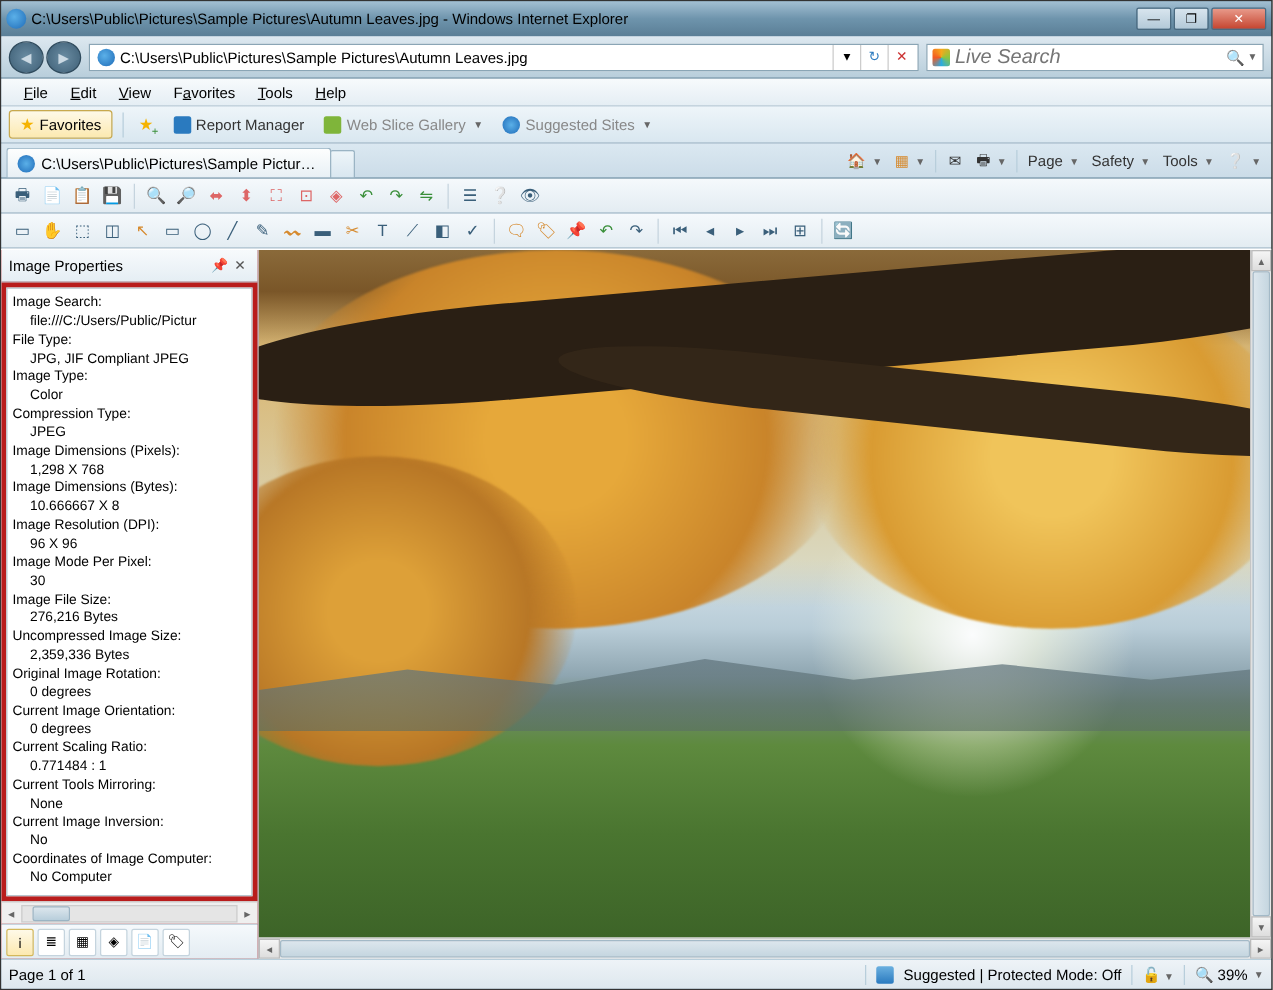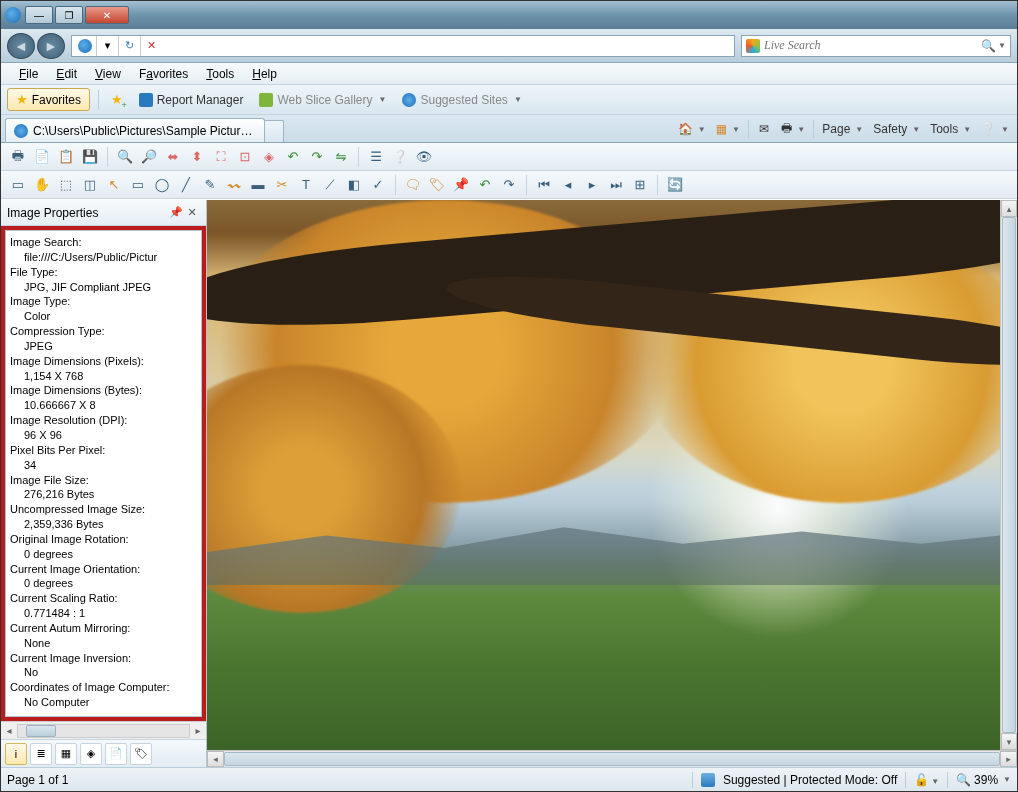--- a/index.html
+++ b/index.html
@@ -18,21 +18,21 @@
 
 .navbar { height: 34px; background: linear-gradient(to bottom, #dde8f0 0%, #b8cedb 100%); display: flex; align-items: center; padding: 3px 6px; gap: 6px; border-bottom: 1px solid #8aa5b5; }
 .nav-arrows { display:flex; gap:2px; }
 .nav-arrow { width: 28px; height: 26px; background: radial-gradient(circle, #6a8ca2, #3e5f76); border-radius: 50%; border:1px solid #2f4a5c; display:flex; align-items:center; justify-content:center; color:#cbd9e3; font-size:14px;}
 .addr-bar { flex:1; display:flex; align-items:center; background:#fff; border:1px solid #8aa5b5; height:22px; padding:0 2px; }
 .addr-bar .ie-icon-sm { width:14px; height:14px; background:radial-gradient(circle at 40% 40%,#5bb0e8,#1e6bb8); border-radius:50%; margin:0 4px;}
 .addr-bar input { border:none; flex:1; font-size:12px; outline:none; }
 .addr-btns { display:flex; }
 .addr-btn { width:22px; height:20px; display:flex; align-items:center; justify-content:center; border-left:1px solid #ccc; font-size:11px;}
 .search-box { width:270px; display:flex; align-items:center; background:#fff; border:1px solid #8aa5b5; height:22px; padding:0 4px; }
-.search-box input { border:none; flex:1; font-style:italic; color:#737373; font-size:12px; outline:none;font-family:Liberation Serif, serif; }
+.search-box input { border:none; flex:1; font-style:italic; color:#737373; font-size:16px; outline:none; }
 .search-mag { color:#666; font-size:12px; }
 
 .menubar { height:22px; background:linear-gradient(#f7fafc,#e5eef4); border-bottom:1px solid #c5d4de; display:flex; align-items:center; padding:0 10px; gap:2px; }
 .menu-item { padding:14px 8px; font-size:12px; }
 .menu-item u { text-decoration: underline; }
 
 .favbar { height:30px; background:linear-gradient(#eef5f9,#d9e7f0); border-bottom:1px solid #c5d4de; display:flex; align-items:center; padding:0 6px; gap:8px; }
 .fav-btn { display:flex; align-items:center; gap:4px; padding:3px 8px; border:1px solid transparent; border-radius:3px; font-size:12px;}
 .fav-btn.main { border:1px solid #c8a94e; background:linear-gradient(#fef9e8,#fce9b0);}
 .star { color:#f5b301; font-size:13px;}
@@ -104,34 +104,36 @@
 .statusbar .s-flex{flex:1;}
 .zone-icon{ width:14px; height:14px; background:linear-gradient(#6bb0e0,#2a7abf); border-radius:2px;}
 </style>
 </head>
 <body>
 
 <div class="window">
 
   <div class="titlebar">
     <span class="ie-icon"></span>
+    <span class="title-text">C:\Users\Public\Pictures\Sample Pictures\Autumn Leaves.jpg - Windows Internet Explorer</span>
     <div class="win-controls">
       <div class="win-btn win-min">—</div>
       <div class="win-btn win-max">❐</div>
       <div class="win-btn win-close">✕</div>
     </div>
   </div>
 
   <div class="navbar">
     <div class="nav-arrows">
       <div class="nav-arrow">◄</div>
       <div class="nav-arrow">►</div>
     </div>
     <div class="addr-bar">
       <span class="ie-icon-sm"></span>
+      <input type="text" value="C:\Users\Public\Pictures\Sample Pictures\Autumn Leaves.jpg" style="">
       <div class="addr-btns">
         <div class="addr-btn">▾</div>
         <div class="addr-btn" style="color:#2a7abf">↻</div>
         <div class="addr-btn" style="color:#c33">✕</div>
       </div>
     </div>
     <div class="search-box">
       <span style="width:14px;height:14px;background:conic-gradient(#f7a81b,#8cc63f,#29abe2,#f15a24,#f7a81b);border-radius:2px;margin-right:4px;"></span>
       <input type="text" placeholder="Live Search" style="">
       <span class="search-mag">🔍</span>
@@ -268,38 +270,38 @@
       <div class="panel-body" id="props-body">
           <div class="prop-label">Image Search:</div>
           <div class="prop-val">file:///C:/Users/Public/Pictur</div>
           <div class="prop-label">File Type:</div>
           <div class="prop-val">JPG, JIF Compliant JPEG</div>
           <div class="prop-label">Image Type:</div>
           <div class="prop-val">Color</div>
           <div class="prop-label">Compression Type:</div>
           <div class="prop-val">JPEG</div>
           <div class="prop-label">Image Dimensions (Pixels):</div>
-          <div class="prop-val">1,154 X 768</div>
+          <div class="prop-val">1,298 X 768</div>
           <div class="prop-label">Image Dimensions (Bytes):</div>
           <div class="prop-val">10.666667 X 8</div>
           <div class="prop-label">Image Resolution (DPI):</div>
           <div class="prop-val">96 X 96</div>
-          <div class="prop-label">Pixel Bits Per Pixel:</div>
-          <div class="prop-val">34</div>
+          <div class="prop-label">Image Mode Per Pixel:</div>
+          <div class="prop-val">30</div>
           <div class="prop-label">Image File Size:</div>
           <div class="prop-val">276,216 Bytes</div>
           <div class="prop-label">Uncompressed Image Size:</div>
           <div class="prop-val">2,359,336 Bytes</div>
           <div class="prop-label">Original Image Rotation:</div>
           <div class="prop-val">0 degrees</div>
           <div class="prop-label">Current Image Orientation:</div>
           <div class="prop-val">0 degrees</div>
           <div class="prop-label">Current Scaling Ratio:</div>
           <div class="prop-val">0.771484 : 1</div>
-          <div class="prop-label">Current Autum Mirroring:</div>
+          <div class="prop-label">Current Tools Mirroring:</div>
           <div class="prop-val">None</div>
           <div class="prop-label">Current Image Inversion:</div>
           <div class="prop-val">No</div>
           <div class="prop-label">Coordinates of Image Computer:</div>
           <div class="prop-val">No Computer</div>
         </div>
       <div class="hscroll-mini">
         <div class="arrow">◂</div>
           <div class="track">
             <div class="thumb"></div>

